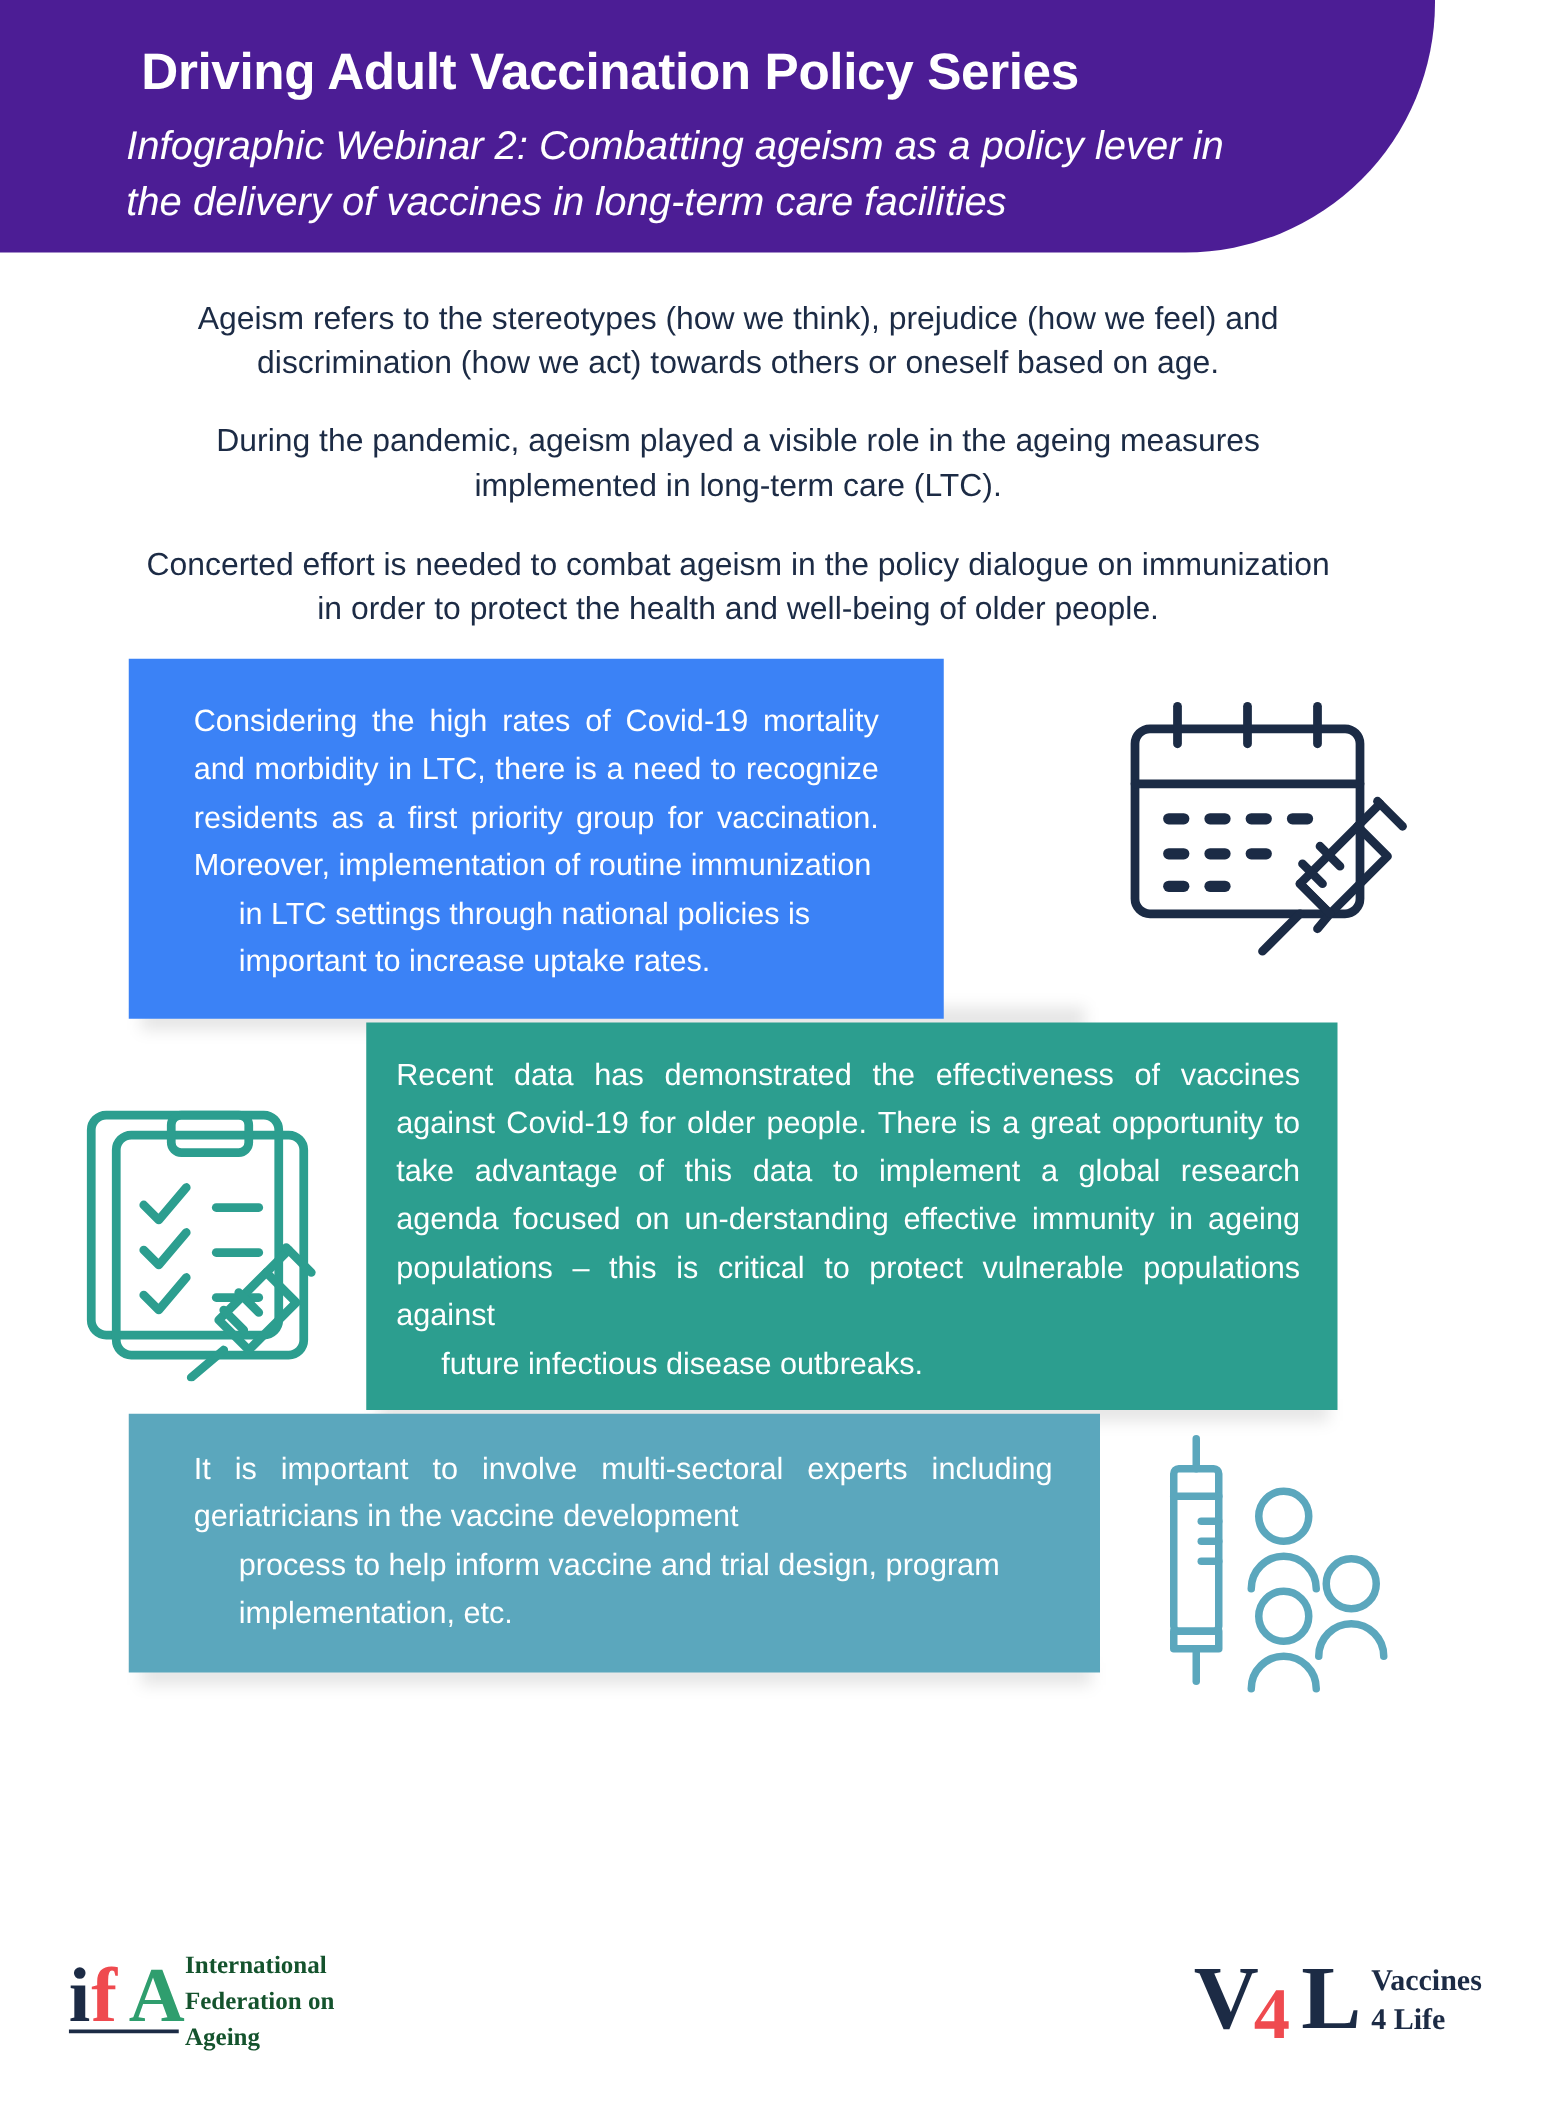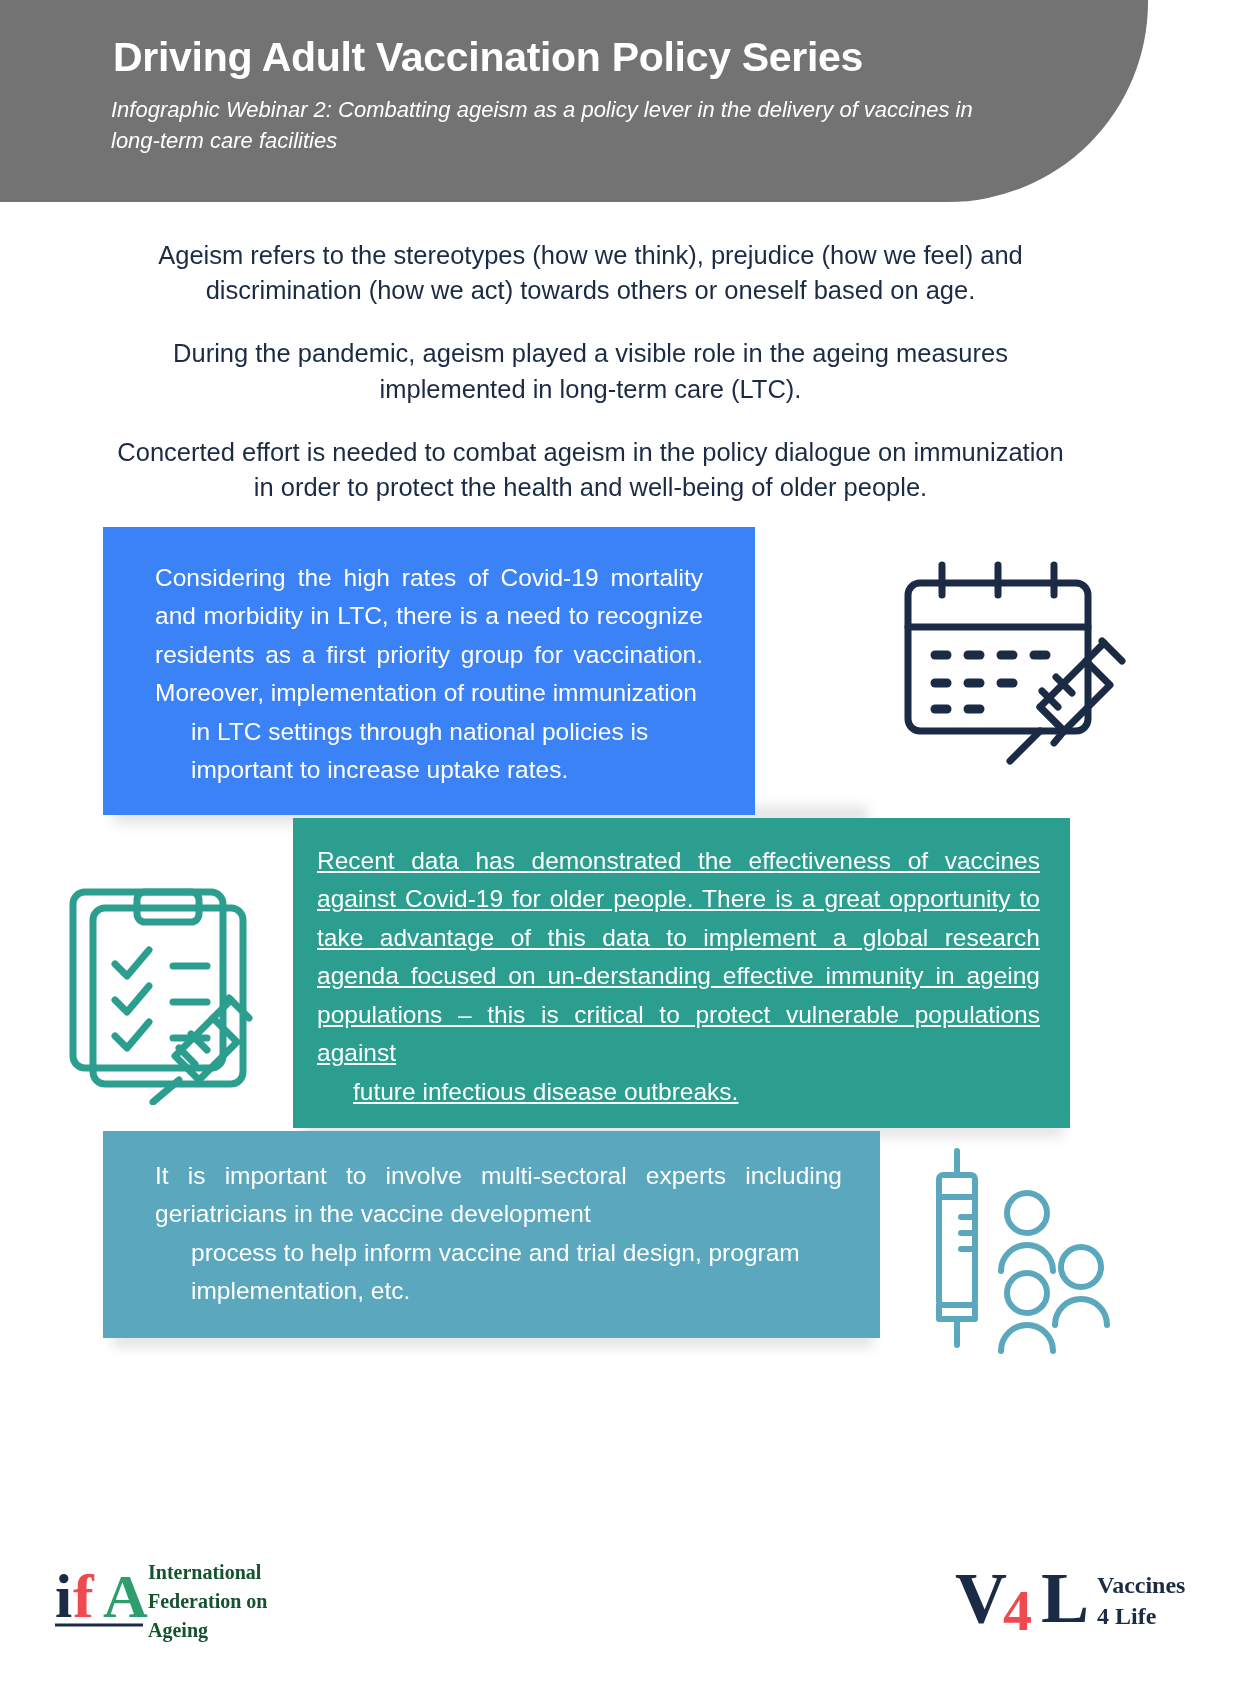--- a/index.html
+++ b/index.html
@@ -16,38 +16,38 @@
     overflow: hidden;
   }
 
   
   .header {
     position: absolute;
     top: 0;
     left: 0;
     width: 1148px;
     height: 202px;
-    background: #737373;
+    background: #4c1d95;
     border-bottom-right-radius: 200px 200px;
   }
   .header-title {
     position: absolute;
     left: 113px;
     top: 34px;
     font-size: 41px;
     font-weight: bold;
     color: #ffffff;
     letter-spacing: -0.3px;
   }
   .header-subtitle {
     position: absolute;
-    left: 111px;
+    left: 101px;
     top: 94px;
     width: 900px;
-    font-size: 22px;
+    font-size: 32px;
     font-style: italic;
     color: #ffffff;
     line-height: 1.42;
   }
 
   
   .intro {
     position: absolute;
     left: 108px;
     top: 238px;
@@ -86,21 +86,20 @@
     background: #3b82f6;
     padding: 32px 52px 0 52px;
   }
   #panel-2 {
     left: 293px;
     top: 818px;
     width: 777px;
     height: 310px;
     background: #2c9e8f;
     padding: 24px 30px 0 24px;
-    text-decoration: underline;
   }
   #panel-3 {
     left: 103px;
     top: 1131px;
     width: 777px;
     height: 207px;
     background: #5ba7bd;
     padding: 26px 38px 4px 52px;
   }
 

